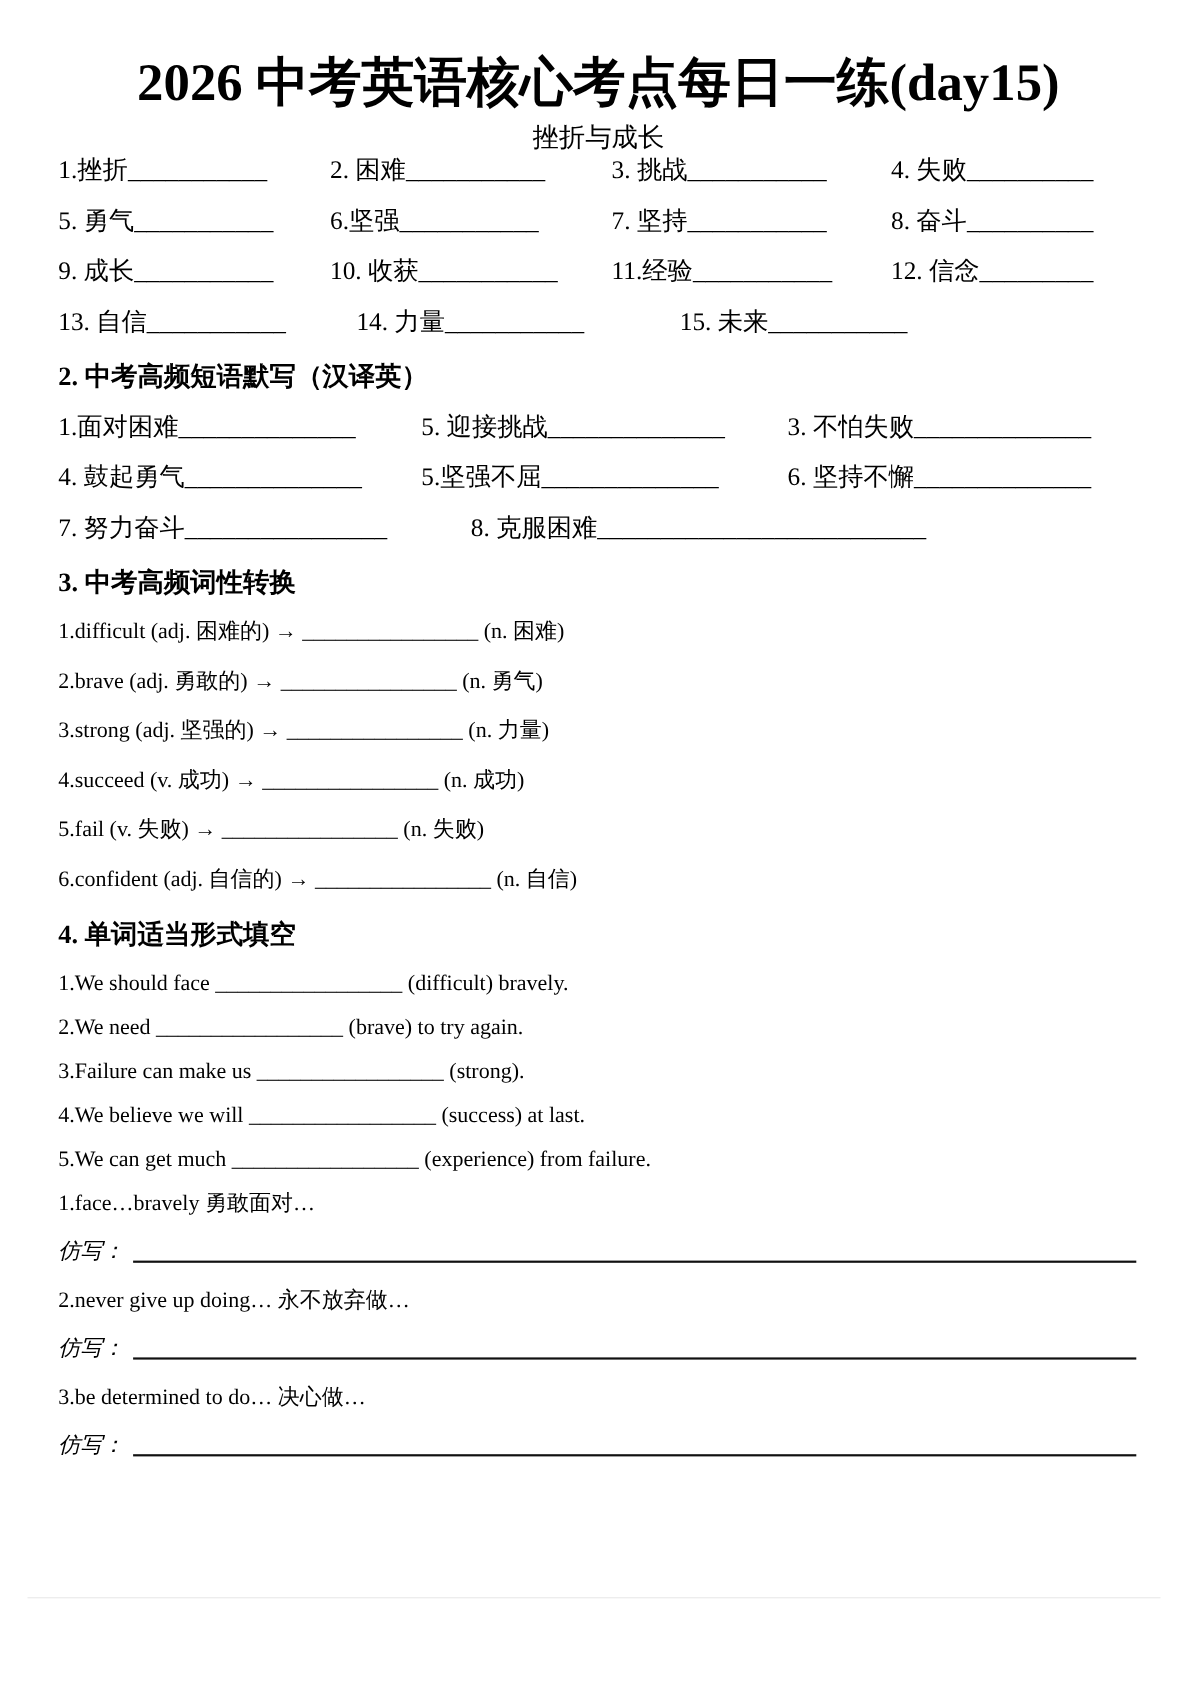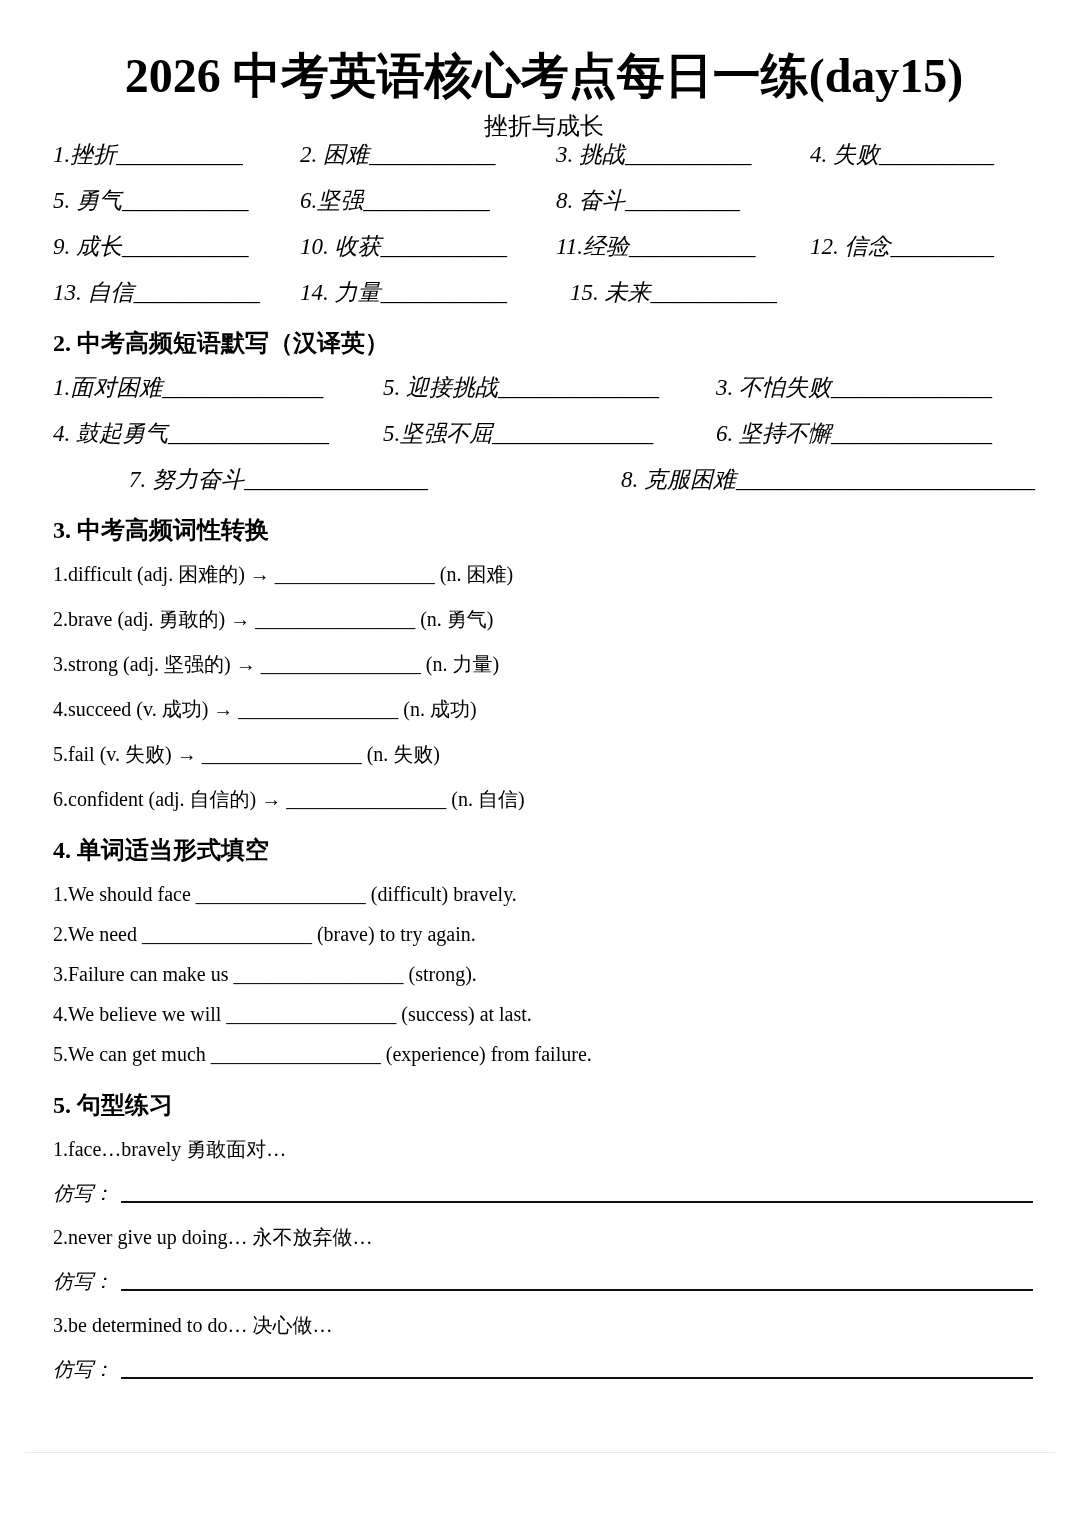--- a/index.html
+++ b/index.html
@@ -34,26 +34,25 @@
     font-weight:bold;
     line-height:29px;
     margin:22px 0 15px 0;
   }
   .row{
     display:grid;
     font-size:23px;
     line-height:29px;
     margin-bottom:17px;
     white-space:nowrap;
-    font-style:italic;
   }
   .g-vocab{grid-template-columns:247px 256px 254px 1fr;}
-  .g-vocab-last{grid-template-columns:247px 270px 1fr;}
+  .g-vocab-last{grid-template-columns:247px 270px 1fr;gap:24px;}
   .g-phrase{grid-template-columns:330px 333px 1fr;}
-  .g-phrase-last{grid-template-columns:375px 1fr;text-align:right;}
+  .g-phrase-last{grid-template-columns:375px 1fr;}
   .line{
     font-size:20px;
     line-height:29px;
     margin-bottom:16px;
     white-space:nowrap;
   }
   .s4 .line{margin-bottom:11px;}
   .s5 .line{margin-bottom:15px;}
   .copy-row{
     display:flex;
@@ -85,20 +84,21 @@
 
   <div class="row g-vocab">
     <span>1.挫折___________</span>
     <span>2. 困难___________</span>
     <span>3. 挑战___________</span>
     <span>4. 失败__________</span>
   </div>
   <div class="row g-vocab">
     <span>5. 勇气___________</span>
     <span>6.坚强___________</span>
+    <span>7. 坚持___________</span>
     <span>8. 奋斗__________</span>
   </div>
   <div class="row g-vocab">
     <span>9. 成长___________</span>
     <span>10. 收获___________</span>
     <span>11.经验___________</span>
     <span>12. 信念_________</span>
   </div>
   <div class="row g-vocab-last">
     <span>13. 自信___________</span>
@@ -134,21 +134,20 @@
 
   <div class="sec-heading">4. 单词适当形式填空</div>
   <div class="s4">
     <div class="line">1.We should face _________________ (difficult) bravely.</div>
     <div class="line">2.We need _________________ (brave) to try again.</div>
     <div class="line">3.Failure can make us _________________ (strong).</div>
     <div class="line">4.We believe we will _________________ (success) at last.</div>
     <div class="line">5.We can get much _________________ (experience) from failure.</div>
   </div>
 
-  <div class="sec-heading">5. 句型练习</div>
   <div class="s5">
     <div class="line">1.face…bravely 勇敢面对…</div>
     <div class="copy-row">
       <span>仿写：</span>
       <span class="copy-line"></span>
     </div>
     <div class="line">2.never give up doing… 永不放弃做…</div>
     <div class="copy-row">
       <span>仿写：</span>
       <span class="copy-line"></span>

